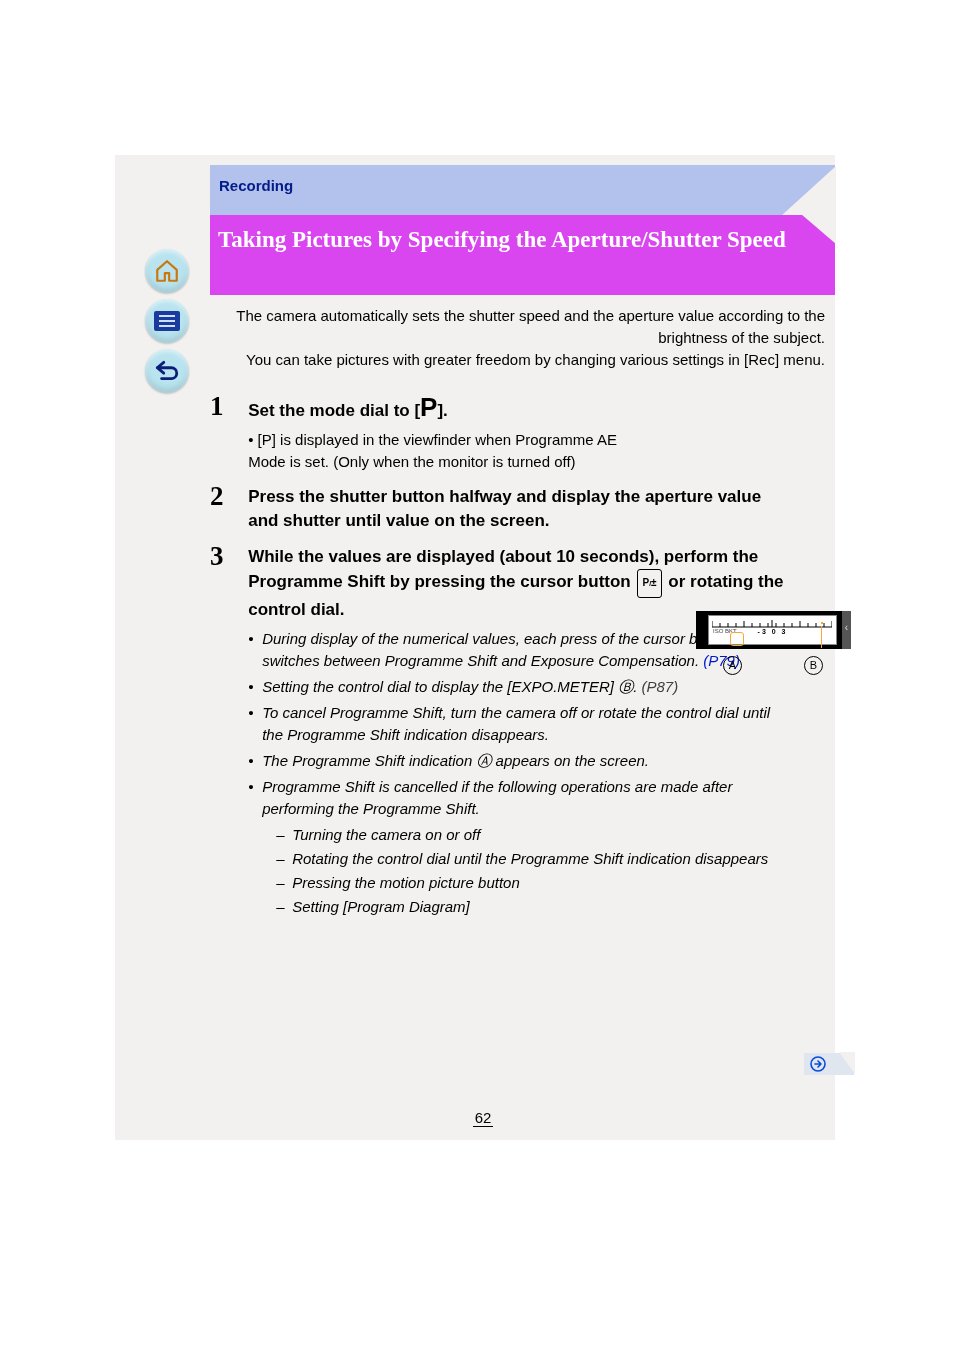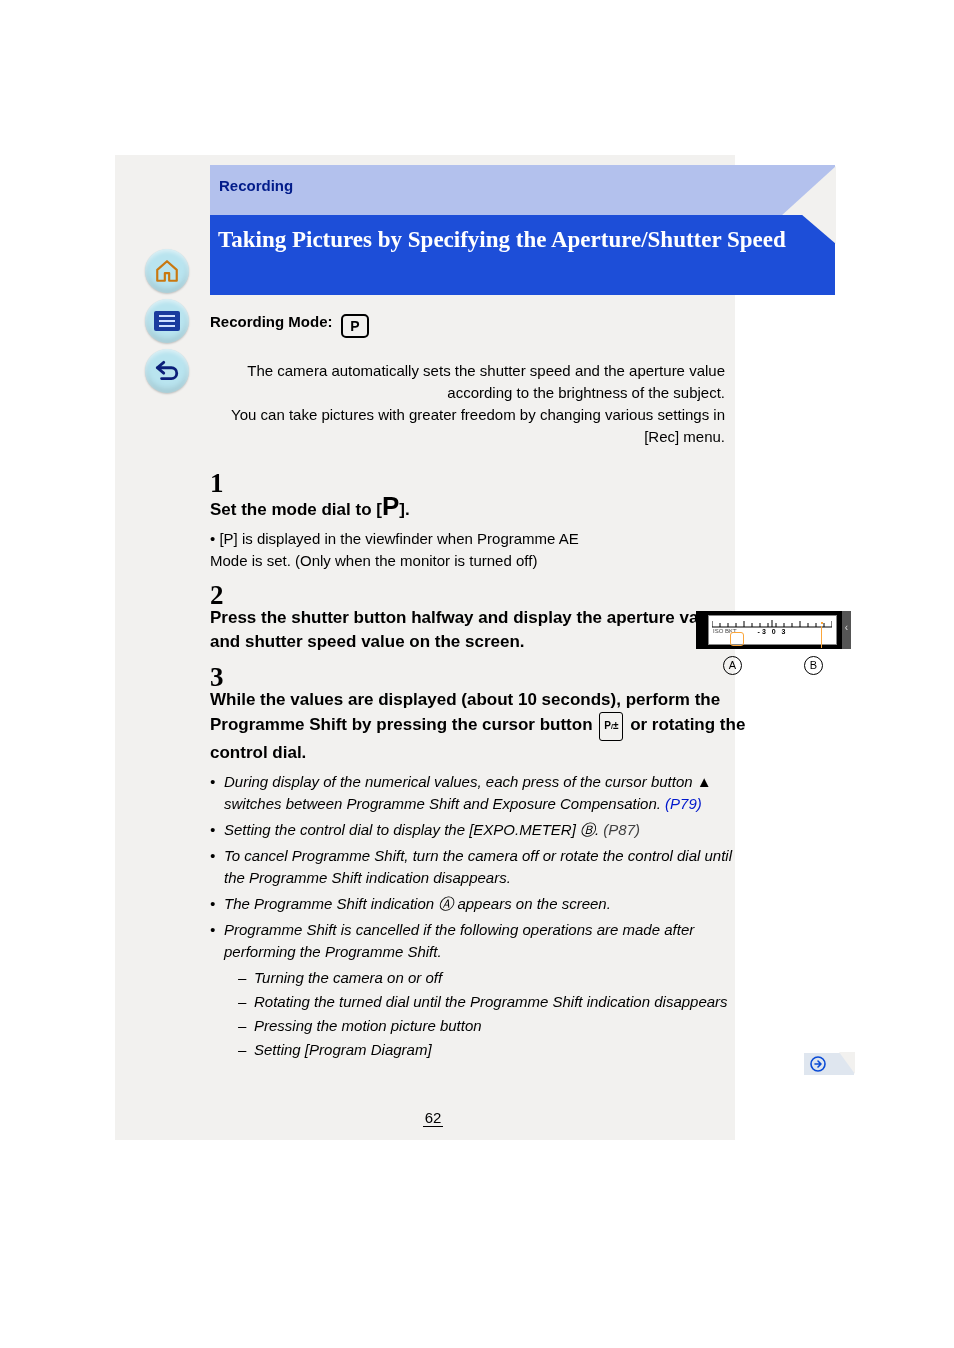--- a/index.html
+++ b/index.html
@@ -1,36 +1,36 @@
 <!DOCTYPE html>
 <html><head>
 <meta charset="utf-8">
 <style>
   html, body { margin:0; padding:0; background:#fff; }
   body { width:954px; height:1348px; position:relative; font-family: Arial, Helvetica, sans-serif; color:#000; }
   .page {
-    position:absolute; left:115px; top:155px; width:620px; height:985px;
+    position:absolute; left:115px; top:155px; width:720px; height:985px;
     background:#f2f1ef;
   }
   
   .strip {
     position:absolute; left:95px; top:10px; width:625px; height:50px;
     background:#b3c1ed;
   }
   .strip .cut {
     position:absolute; right:-1px; bottom:-1px; width:0; height:0;
     border-right:55px solid #f2f1ef; border-top:50px solid transparent;
   }
   .strip-label {
     position:absolute; left:104px; top:22px; font-size:15px; color:#021c8a; font-weight:bold;
   }
   
   .band {
     position:absolute; left:95px; top:60px; width:625px; height:80px;
-    background:#1d4ed8;
+    background:#d946ef;
   }
   .band .cut {
     position:absolute; right:-1px; top:-1px; width:0; height:0;
     border-right:35px solid #f2f1ef; border-bottom:30px solid transparent;
   }
   .band-title {
     position:absolute; left:8px; top:10px; right:20px;
     font-family: "Times New Roman", serif; color:#fff; font-size:23px;
     font-weight:bold; line-height:30px;
   }
@@ -127,42 +127,38 @@
     </div>
     <div class="nav-btn">
       <svg width="26" height="26" viewBox="0 0 24 24">
         <path d="M9 4 L3 9 L9 14 M3 9 H16 A5 5 0 0 1 16 19 H7" fill="none" stroke="#0b1f7a" stroke-width="2.6" stroke-linecap="round" stroke-linejoin="round"></path>
       </svg>
     </div>
   </div>
 
   <div class="content">
 
-    <div class="modeline">
-      <b><span>Recording Mode:</span></b>
-      &nbsp;<span class="picon">P</span>
-    </div>
 
     <div class="intro" style="white-space:pre-line;text-align:right;">The camera automatically sets the shutter speed and the aperture value according to the brightness of the subject.
 You can take pictures with greater freedom by changing various settings in [Rec] menu.</div>
 
     <div class="step">
       <span class="num">1</span>
       <span class="body">
         <span class="head">
           <span>Set the mode dial to [</span><span class="bigP">P</span><span>].</span>
         </span>
         <div class="sub" style="width:370px;margin-top:6px;">• [P] is displayed in the viewfinder when Programme AE Mode is set. (Only when the monitor is turned off)</div>
       </span>
     </div>
 
     <div class="step">
       <span class="num">2</span>
       <span class="body">
-        <span class="head">Press the shutter button halfway and display the aperture value and shutter speed value on the screen.</span>
+        <span class="head">Press the shutter button halfway and display the aperture value and shutter until value on the screen.</span>
       </span>
     </div>
 
     <div class="step">
       <span class="num">3</span>
       <span class="body">
         <span class="head">
           <span>While the values are displayed (about 10 seconds), perform the Programme Shift by pressing the cursor button </span>
           <span class="evshift">P<span style="font-size:7px">/</span>±</span>
           <span> or rotating the control dial.</span>
@@ -175,21 +171,21 @@
           <li>
             <span>Setting the control dial to display the [EXPO.METER] Ⓑ.</span>
             <span style="color:#404040;">(P87)</span>
           </li>
           <li>To cancel Programme Shift, turn the camera off or rotate the control dial until the Programme Shift indication disappears.</li>
           <li>The Programme Shift indication Ⓐ appears on the screen.</li>
           <li>
             <span>Programme Shift is cancelled if the following operations are made after performing the Programme Shift.</span>
             <ul class="dash-list">
               <li>Turning the camera on or off</li>
-              <li>Rotating the turned dial until the Programme Shift indication disappears</li>
+              <li>Rotating the control dial until the Programme Shift indication disappears</li>
               <li>Pressing the motion picture button</li>
               <li>Setting [Program Diagram]</li>
             </ul>
           </li>
         </ul>
       </span>
     </div>
 
     <div class="figure">
       <div class="panel">

